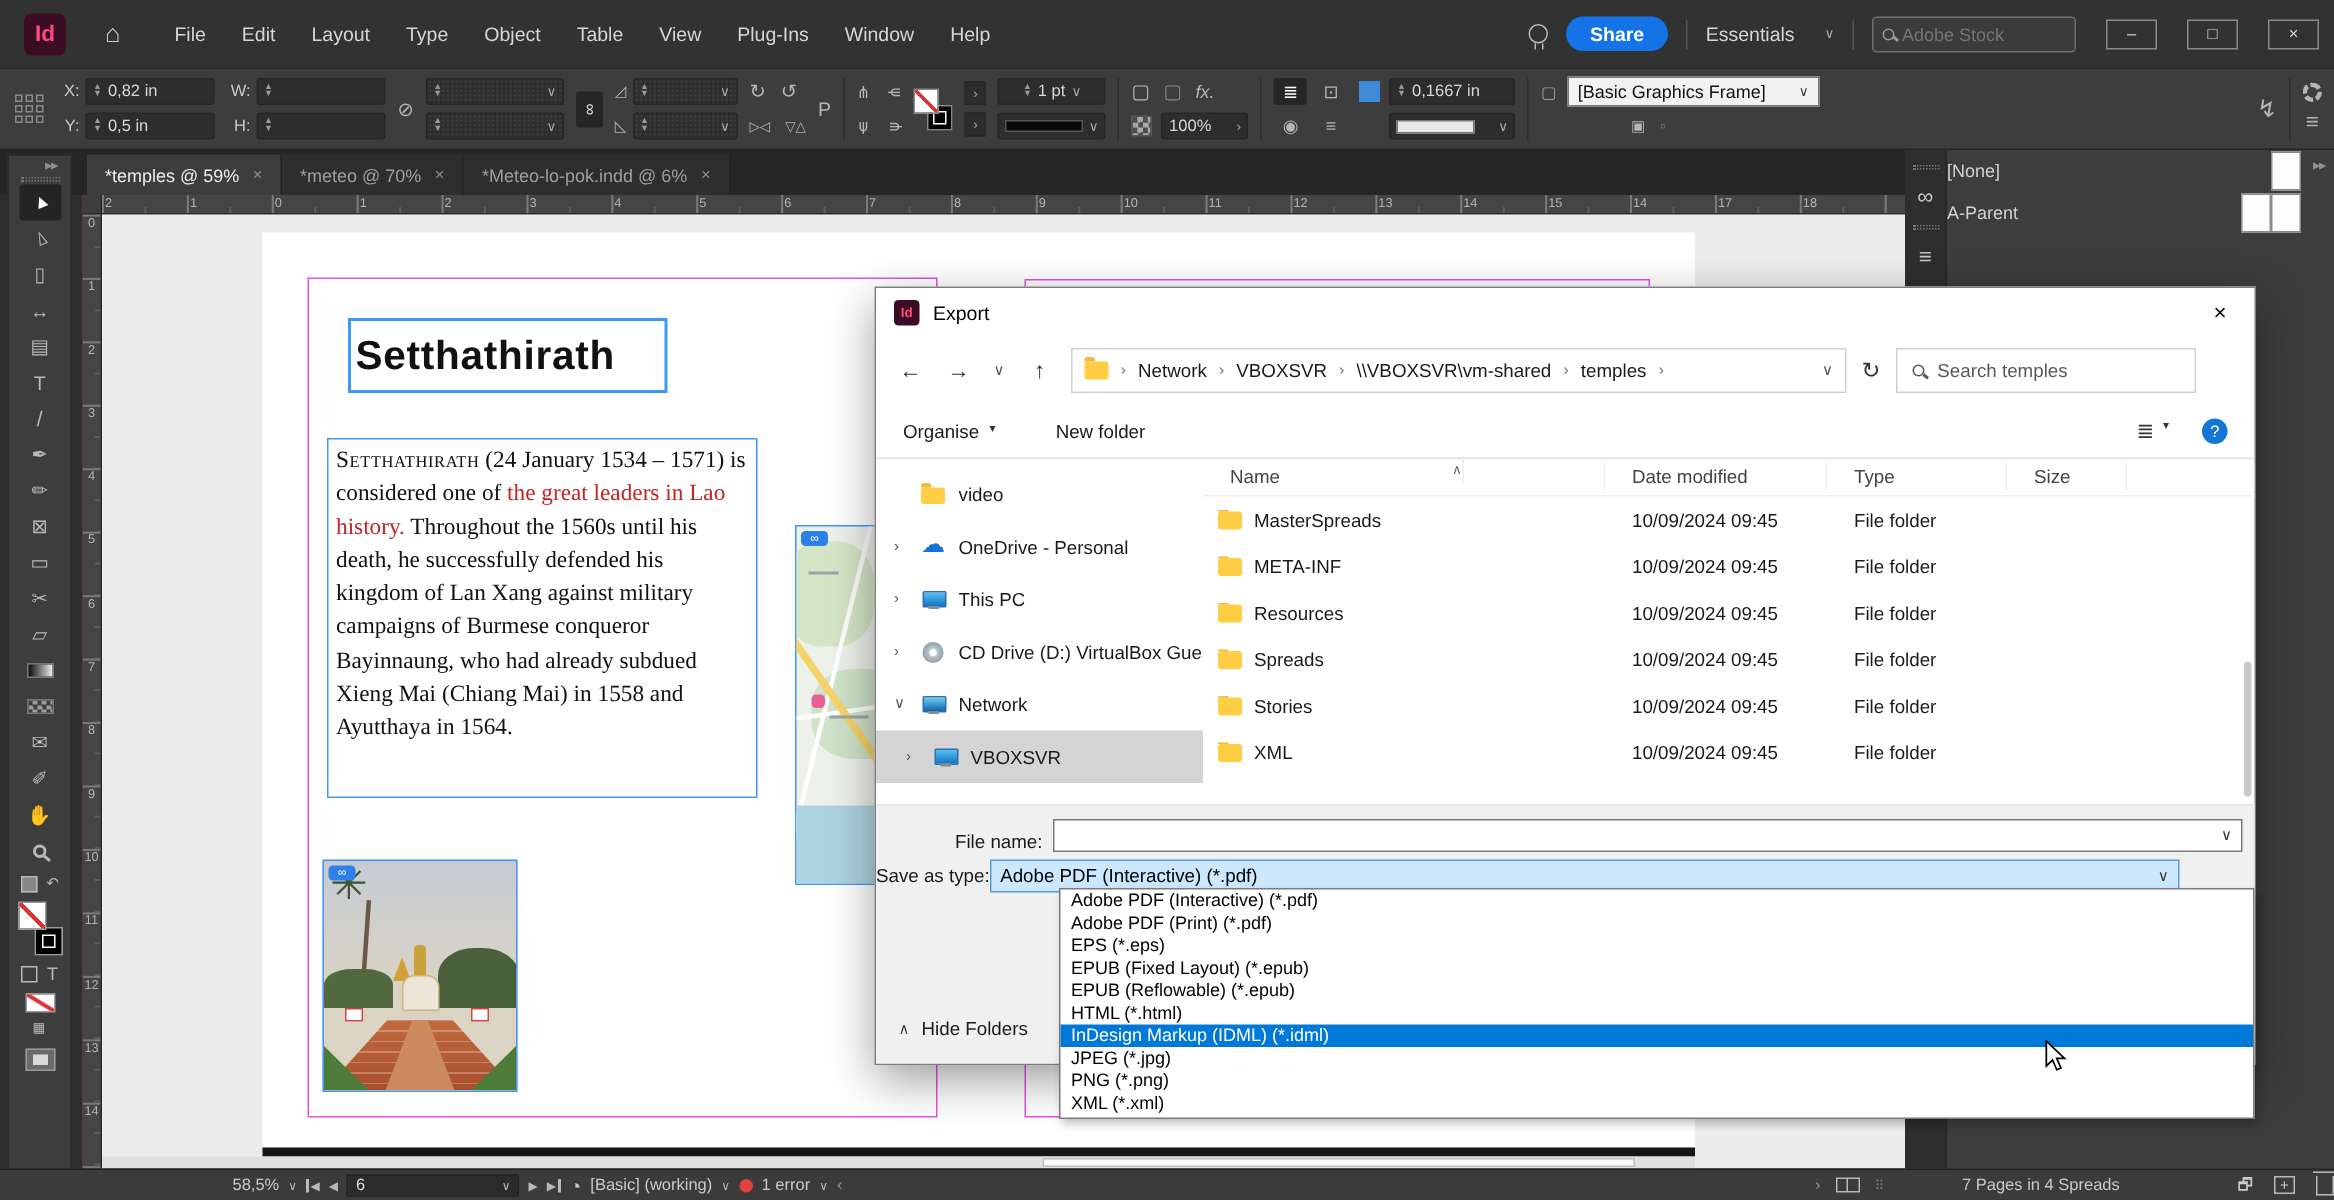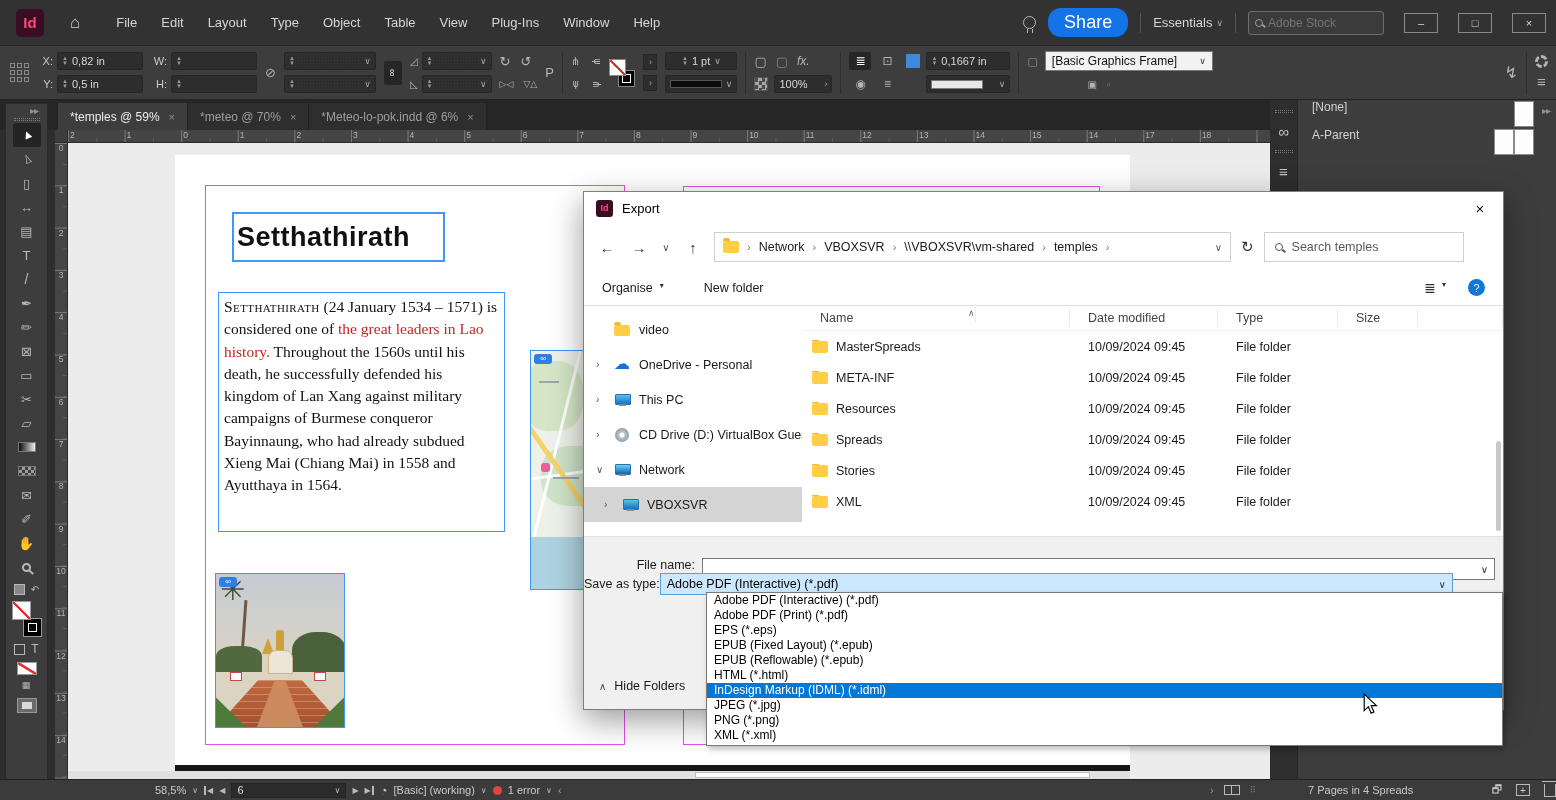--- a/index.html
+++ b/index.html
@@ -10,23 +10,23 @@
 
   
   .menubar { left:0; top:0; width:1556px; height:46px; background:#323232; display:flex; align-items:center; border-bottom:1px solid #252525;}
   .idlogo { width:28px; height:28px; margin-left:16px; background:#3a0d24; border-radius:5px; color:#ff4a7d; font-weight:bold; font-size:15px; display:flex; align-items:center; justify-content:center; }
   .home { color:#cfcfcf; font-size:17px; margin-left:26px; }
   .menus { display:flex; margin-left:24px; gap:0; }
   .menu-item { color:#d6d6d6; font-size:13px; padding:6px 12px; cursor:default; }
   .mb-right { margin-left:auto; display:flex; align-items:center; gap:12px; margin-right:10px; }
   .bulb { width:13px; height:13px; border:1.5px solid #b9b9b9; border-radius:50%; position:relative; }
   .bulb::after { content:""; position:absolute; left:3px; top:12px; width:4px; height:4px; border-left:1.5px solid #b9b9b9; border-right:1.5px solid #b9b9b9; }
-  .share-btn { background:#1473e6; color:#fff; font-size:18px; border-radius:13px; padding:4px 16px; }
+  .share-btn { background:#1473e6; color:#fff; font-size:13px; border-radius:13px; padding:4px 16px;font-weight:bold; }
   .vsep { width:1px; height:20px; background:#555; }
-  .workspace { color:#d6d6d6; font-size:13px; display:flex; gap:4px; align-items:center;}
+  .workspace { color:#d6d6d6; font-size:13px; display:flex; gap:20px; align-items:center;}
   .caret { color:#a8a8a8; font-size:9px; }
   .stock { width:136px; height:24px; background:#3b3b3b; border:1px solid #6e6e6e; border-radius:3px; display:flex; align-items:center; padding:0 6px; gap:5px;}
   .stock input { background:transparent; border:0; outline:0; color:#9a9a9a; font-size:12px; width:90px; font-family:inherit;}
   .winbtn { width:34px; height:20px; border:1px solid #8a8a8a; color:#dcdcdc; font-size:11px; display:inline-flex; align-items:center; justify-content:center; margin-left:8px;}
   .mag { width:8px; height:8px; border:1.5px solid #9a9a9a; border-radius:50%; position:relative; flex:none;}
   .mag::after{ content:""; position:absolute; width:4px; height:1.5px; background:#9a9a9a; right:-4px; bottom:-1px; transform:rotate(40deg);}
 
   
   .cp { left:0; top:46px; width:1556px; height:54px; background:#3d3d3d; border-bottom:1px solid #242424; display:flex; align-items:center; gap:8px; padding:0 8px 0 10px; }
   .cpsep { width:1px; height:42px; background:#2e2e2e; flex:none;}
@@ -143,21 +143,21 @@
   
   .rdock { left:1270px; top:100px; width:286px; height:679px; background:#2e2e2e; }
   .rstrip { left:1270px; top:100px; width:28px; height:679px; background:#2e2e2e; border-right:1px solid #252525; display:flex; flex-direction:column; align-items:center; }
   .rgrip { width:18px; border-top:1px dotted #777; border-bottom:1px dotted #777; height:3px; margin:10px 0 6px;}
   .ricon { color:#c5c5c5; font-size:15px; margin:4px 0 8px; }
   .rpanel { left:1298px; top:100px; width:258px; height:679px; background:#3d3d3d; }
   .ptabs { display:flex; height:28px; background:#2e2e2e; margin-top:15px; align-items:stretch; overflow:hidden;}
   .ptab { padding:0 10px; display:flex; align-items:center; color:#ababab; font-size:12px; white-space:nowrap; gap:4px;}
   .ptab.active { background:#3d3d3d; color:#f0f0f0; }
   .pdia { display:none; font-size:10px;} .ptab.active .pdia{ display:inline;}
-  .master { display:flex; color:#d2d2d2; font-size:12px; height:28px; padding-left:14px; position:relative;}
+  .master { display:flex; align-items:center; color:#d2d2d2; font-size:12px; height:28px; padding-left:0; position:relative;}
   .thumbs { position:absolute; right:22px; top:1px; display:flex; }
   .pthumb { width:20px; height:26px; background:#fdfdfd; border:1px solid #8a8a8a; }
   .master .t2 { display:none; } .master.double .t2 { display:block; }
   .rcollapse { position:absolute; right:6px; top:5px; color:#8f8f8f; font-size:10px; letter-spacing:-1px;}
 
   
   .statusbar { left:0; top:779px; width:1556px; height:21px; background:#3b3b3b; border-top:1px solid #222; display:flex; align-items:center; color:#c9c9c9; font-size:11px; }
   .sb { display:flex; align-items:center; gap:6px; }
   .sb1 { margin-left:155px; }
   .pgfield { width:115px; height:15px; background:#2b2b2b; border:1px solid #242424; display:flex; align-items:center; justify-content:space-between; padding:0 5px; color:#ddd;}
@@ -218,21 +218,21 @@
   .lheader { display:grid; grid-template-columns:268px 148px 120px 80px 1fr; height:25px; align-items:center; color:#444; position:relative; border-bottom:1px solid #f0f0f0;}
   .lheader span { padding-left:18px; border-right:1px solid #ededed; height:18px; line-height:18px;}
   .lheader span:first-child { padding-left:38px; }
   .sortcaret { position:absolute; left:128px; top:-2px; font-size:9px; color:#666;}
   .frow { display:grid; grid-template-columns:268px 148px 120px 80px 1fr; height:31px; align-items:center; color:#1a1a1a;}
   .fcell { padding-left:18px; white-space:nowrap; overflow:hidden;}
   .fcell.name { padding-left:10px; display:flex; align-items:center; gap:8px;}
   .fic { width:16px; height:12px; background:#ffce45; border-radius:2px; position:relative; flex:none;}
   .fic::before { content:""; position:absolute; left:0; top:-3px; width:7px; height:3px; background:#f5b73c; border-radius:2px 2px 0 0;}
   .dfooter { position:absolute; left:0; bottom:0; width:100%; height:173px; background:#f0f0f0; border-top:1px solid #e2e2e2;}
-  .fnrow { position:absolute; left:0; top:21px; width:100%; display:flex; align-items:flex-start;}
+  .fnrow { position:absolute; left:0; top:9px; width:100%; display:flex; align-items:flex-end;}
   .fnrow .lbl { width:118px; text-align:right; padding-right:7px; color:#1a1a1a;}
   .fninput { width:793px; height:22px; background:#fff; border:1px solid #7a7a7a; display:flex; align-items:center; padding:0 6px; justify-content:space-between;}
   .fninput input { border:0; outline:0; width:760px; font-size:12.5px; font-family:inherit;}
   .satrow { position:absolute; left:0; top:36px; width:100%; display:flex; align-items:center;}
   .satcombo { width:793px; height:22px; background:#cce8ff; border:1px solid #5e9ed6; display:flex; align-items:center; padding:0 6px; justify-content:space-between; color:#000;}
   .combocaret { font-size:10px; color:#333;}
   .hidefolders { position:absolute; left:15px; top:142px; display:flex; gap:8px; align-items:center; color:#1a1a1a;}
   .hidefolders .ch { font-size:10px; color:#444;}
 
   

